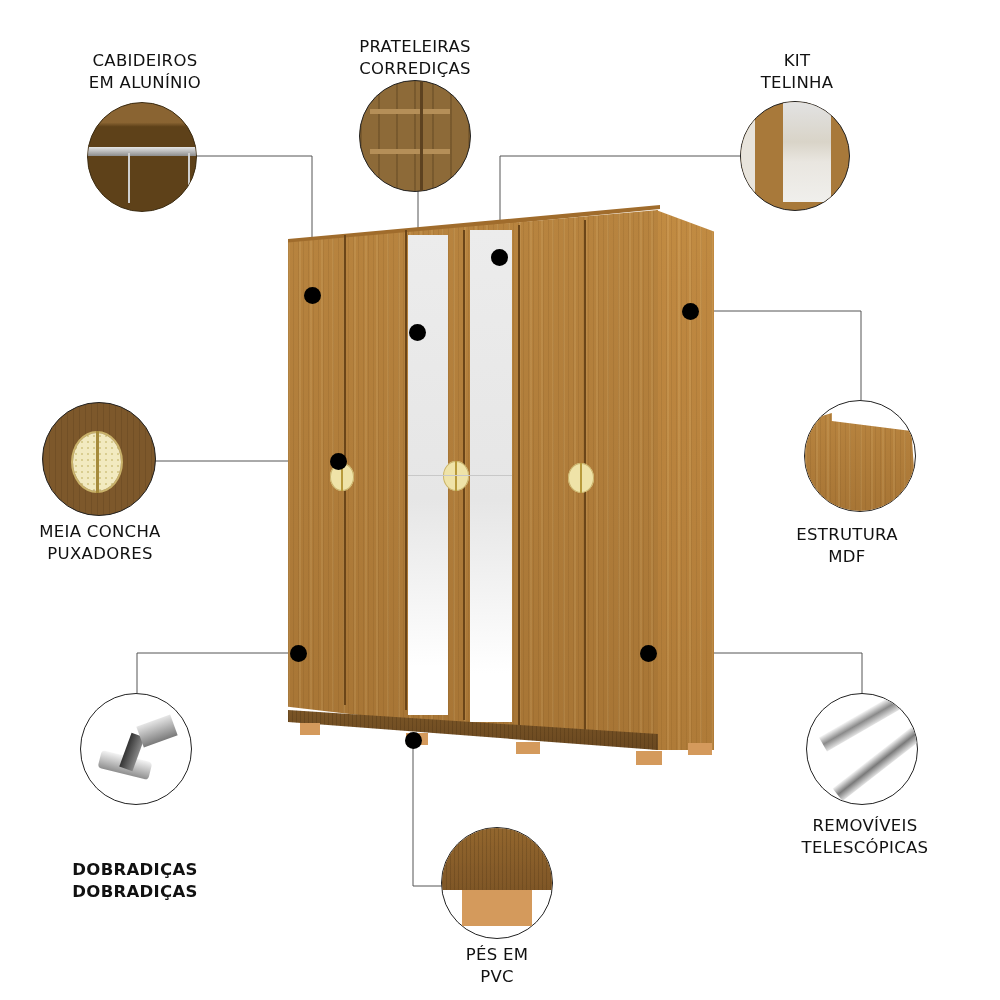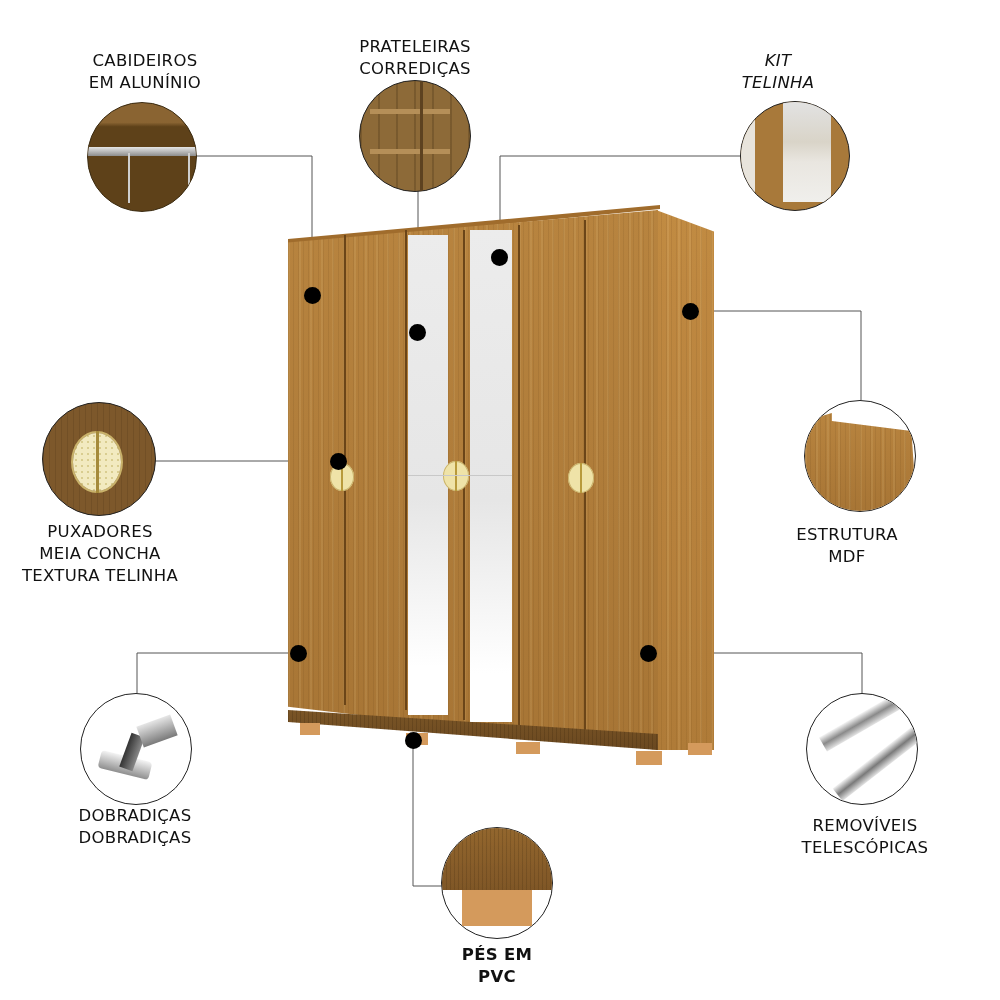--- a/index.html
+++ b/index.html
@@ -96,66 +96,65 @@
   <span>PRATELEIRAS</span>
     <span>CORREDIÇAS</span>
 </div>
 <div class="circle" style="left:359px;top:80px;width:112px;height:112px;background:#8d6a38;">
   <div style="position:absolute;left:0;top:0;width:112px;height:112px;background:repeating-linear-gradient(90deg,rgba(40,25,5,0.2) 0 2px,transparent 2px 18px);"></div>
   <div style="position:absolute;left:10px;top:28px;width:80px;height:5px;background:#b58f58;"></div>
   <div style="position:absolute;left:10px;top:68px;width:80px;height:5px;background:#b58f58;"></div>
   <div style="position:absolute;left:60px;top:0;width:3px;height:112px;background:#5d4220;"></div>
 </div>
 
-<div class="label" style="left:693px;top:50px;width:170px;font-style:italic;">
+<div class="label" style="left:712px;top:50px;width:170px;">
   <span>KIT</span>
     <span>TELINHA</span>
 </div>
 <div class="circle" style="left:740px;top:101px;width:110px;height:110px;background:#a8793a;">
   <div style="position:absolute;left:0;top:0;width:14px;height:110px;background:#e8e4dc;"></div>
   <div style="position:absolute;left:42px;top:0;width:48px;height:100px;background:linear-gradient(180deg,#e2e2e2 0%,#d9d4c8 40%,#e9e6e0 60%,#f0efec 100%);"></div>
 </div>
 
 <div class="circle" style="left:42px;top:402px;width:114px;height:114px;background:repeating-linear-gradient(90deg,rgba(50,30,8,0.15) 0 1px,transparent 1px 6px),#7d582b;">
   <div style="position:absolute;left:30px;top:30px;width:48px;height:58px;border-radius:50%;background:radial-gradient(circle,#d9cd90 1px,#f2eac0 1.5px);background-size:6px 6px;box-shadow:0 0 0 2px #c9b26a;"></div>
   <div style="position:absolute;left:53px;top:28px;width:3px;height:62px;background:#a58a3a;"></div>
 </div>
 <div class="label" style="left:5px;top:521px;width:190px;">
-  <span>PUXADORES</span>
-    <span>MEIA CONCHA</span>
-    <span>TEXTURA TELINHA</span>
+  <span>MEIA CONCHA</span>
+    <span>PUXADORES</span>
 </div>
 
 <div class="circle" style="left:804px;top:400px;width:112px;height:112px;background:#fff;">
   <div class="wood" style="position:absolute;left:0;top:12px;width:112px;height:100px;clip-path:polygon(0 8%,24% 0,24% 8%,95% 18%,100% 100%,0 100%);"></div>
 </div>
 <div class="label" style="left:762px;top:524px;width:170px;">
   <span>ESTRUTURA</span>
     <span>MDF</span>
 </div>
 
 <div class="circle" style="left:80px;top:693px;width:112px;height:112px;background:#fff;">
   <div style="position:absolute;left:18px;top:62px;width:52px;height:18px;border-radius:4px;background:linear-gradient(180deg,#f4f4f4,#8f8f8f);transform:rotate(14deg);"></div>
   <div style="position:absolute;left:44px;top:40px;width:14px;height:36px;background:linear-gradient(90deg,#333,#888);transform:rotate(20deg);"></div>
   <div style="position:absolute;left:58px;top:26px;width:36px;height:22px;background:linear-gradient(180deg,#e6e6e6,#7a7a7a);transform:rotate(-20deg);"></div>
 </div>
-<div class="label" style="left:50px;top:805px;width:170px;">
+<div class="label" style="left:50px;top:859px;width:170px;font-weight:bold;">
   <span>DOBRADIÇAS</span>
     <span>DOBRADIÇAS</span>
 </div>
 
 <div class="circle" style="left:806px;top:693px;width:112px;height:112px;background:#fff;">
   <div style="position:absolute;left:10px;top:20px;width:90px;height:16px;background:linear-gradient(180deg,#f5f5f5,#8a8a8a,#e4e4e4);transform:rotate(-30deg);"></div>
   <div style="position:absolute;left:20px;top:62px;width:100px;height:16px;background:linear-gradient(180deg,#f5f5f5,#7a7a7a,#e4e4e4);transform:rotate(-38deg);"></div>
 </div>
 <div class="label" style="left:780px;top:815px;width:170px;">
   <span>REMOVÍVEIS</span>
     <span>TELESCÓPICAS</span>
 </div>
 
 <div class="circle" style="left:441px;top:827px;width:112px;height:112px;background:#fff;">
   <div class="wood-dark" style="position:absolute;left:0;top:0;width:112px;height:62px;filter:brightness(1.2);"></div>
   <div style="position:absolute;left:20px;top:62px;width:70px;height:36px;background:#d49a5c;"></div>
 </div>
-<div class="label" style="left:412px;top:944px;width:170px;font-weight:bold;">
+<div class="label" style="left:412px;top:944px;width:170px;">
   <span>PÉS EM</span>
     <span>PVC</span>
 </div>
 
 </body></html>

